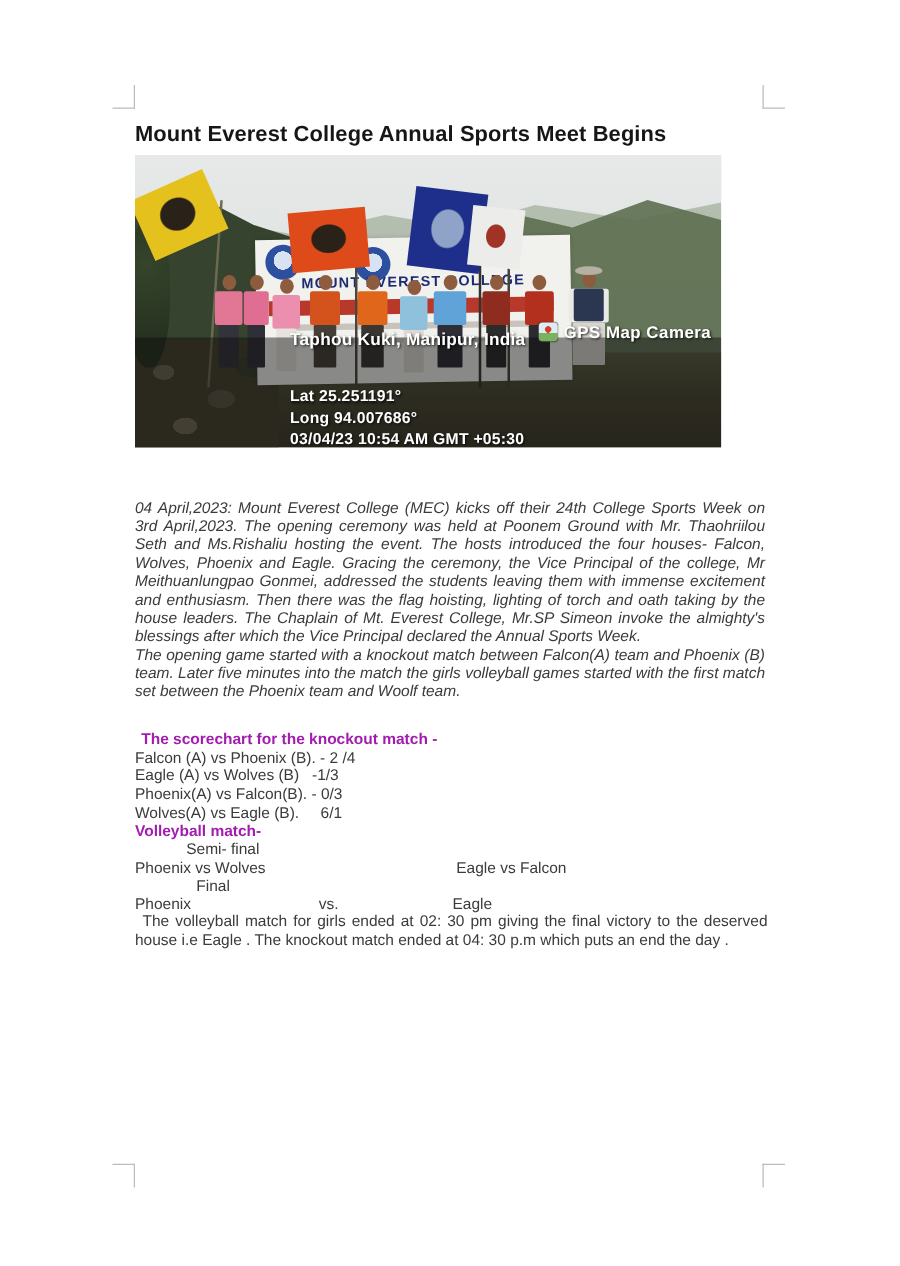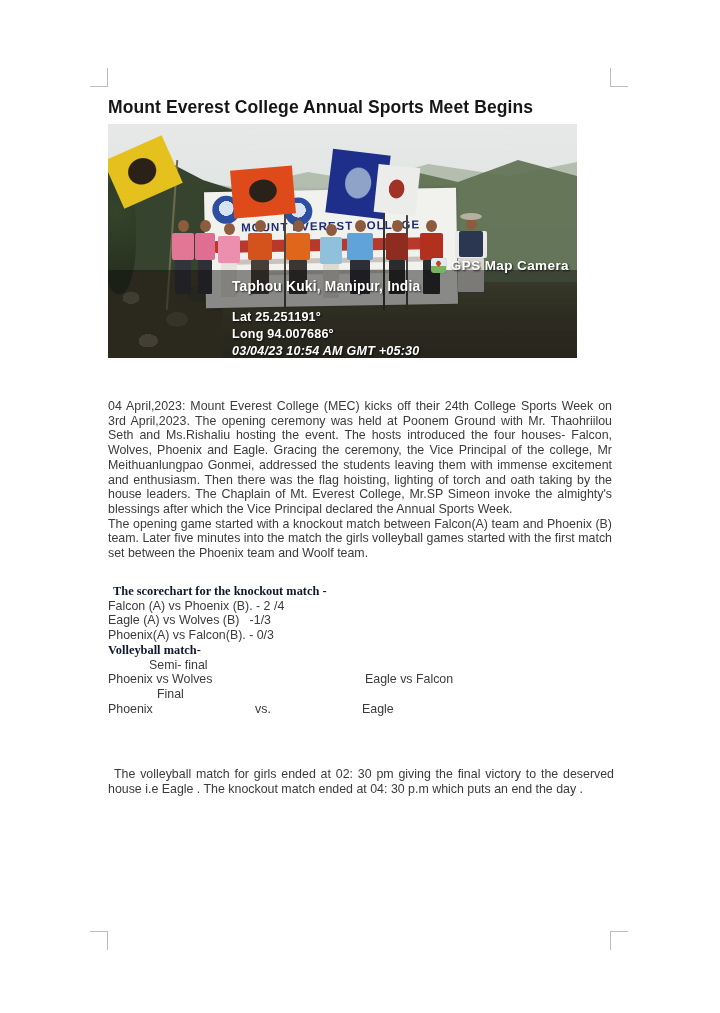--- a/index.html
+++ b/index.html
@@ -76,42 +76,42 @@
   .map{position:absolute;left:10px;top:146px;width:97px;height:83px;overflow:hidden;
        background:radial-gradient(26px 20px at 25% 25%,#6e6a58 0 60%,transparent 61%),
                   radial-gradient(30px 22px at 70% 40%,#4c5140 0 60%,transparent 61%),
                   radial-gradient(24px 18px at 40% 75%,#7a7260 0 60%,transparent 61%),
                   radial-gradient(30px 24px at 85% 80%,#3a4031 0 60%,transparent 61%),#555346;}
   .google{position:absolute;left:3px;bottom:2px;color:#fff;font-size:11.5px;font-weight:500;
           text-shadow:0 1px 2px rgba(0,0,0,.8);letter-spacing:.3px;}
   .pin{position:absolute;left:38px;top:9px;}
   .gps-text{position:absolute;left:124px;color:#ffffff;text-shadow:1px 1px 2px rgba(0,0,0,.75);
             white-space:nowrap;font-weight:700;letter-spacing:.2px;}
-  .gt1{top:155px;font-size:13.8px;}
+  .gt1{top:140px;font-size:13.8px;}
   .gt2{top:169px;font-size:11.4px;}
   .gt3{top:186px;font-size:12.6px;}
   .gt4{top:203px;font-size:12.6px;}
-  .gt5{top:220px;font-size:12.6px;font-style:italic;}
+  .gt5{top:220px;font-size:12.6px;}
 
   
   .paras{position:absolute;left:108px;top:399px;width:504px;font-size:12.4px;line-height:14.7px;
          text-align:justify;}
-  .paras p{margin:0;}
+  .paras p{margin:0;font-style:italic;}
   .score-block{position:absolute;left:108px;top:584px;width:506px;font-size:12.4px;line-height:14.7px;}
-  .bold{font-weight:700;color:#0f172a;font-family:Liberation Serif, serif;}
+  .bold{font-weight:700;color:#a21caf;}
   .score-head{padding-left:5px;}
   .score-line{white-space:pre;}
   .indent1{padding-left:41px;}
   .indent2{padding-left:49px;}
   .vrow{position:relative;height:14.7px;}
   .vrow .c1{position:absolute;left:0;}
   .vrow .c2{position:absolute;left:147px;}
   .vrow .c3{position:absolute;left:254px;}
   .closing{position:absolute;left:108px;top:730px;width:506px;font-size:12.4px;line-height:14.7px;
-           text-align:justify;text-indent:6px;margin-top:37px;}
+           text-align:justify;text-indent:6px;}
   .byline{position:absolute;left:393px;top:786px;font-size:12.4px;line-height:15.4px;}
 </style>
 </head>
 <body>
 
 <div class="page">
 
   <div class="mark tl"></div>
   <div class="mark tr"></div>
   <div class="mark bl"></div>
@@ -227,20 +227,21 @@
   <div class="paras">
     <p>04 April,2023: Mount Everest College (MEC) kicks off their 24th College Sports Week on 3rd April,2023. The opening ceremony was held at Poonem Ground with Mr. Thaohriilou Seth and Ms.Rishaliu hosting the event. The hosts introduced the four houses- Falcon, Wolves, Phoenix and Eagle. Gracing the ceremony, the Vice Principal of the college, Mr Meithuanlungpao Gonmei, addressed the students leaving them with immense excitement and enthusiasm. Then there was the flag hoisting, lighting of torch and oath taking by the house leaders. The Chaplain of Mt. Everest College, Mr.SP Simeon invoke the almighty's blessings after which the Vice Principal declared the Annual Sports Week.</p>
     <p>The opening game started with a knockout match between Falcon(A) team and Phoenix (B) team. Later five minutes into the match the girls volleyball games started with the first match set between the Phoenix team and Woolf team.</p>
   </div>
 
   <div class="score-block">
     <div class="bold score-head">The scorechart for the knockout match -</div>
     <div class="score-line">Falcon (A) vs Phoenix (B). - 2 /4</div>
     <div class="score-line">Eagle (A) vs Wolves (B)   -1/3</div>
     <div class="score-line">Phoenix(A) vs Falcon(B). - 0/3</div>
+    <div class="score-line">Wolves(A) vs Eagle (B).     6/1</div>
     <div class="bold">Volleyball match-</div>
     <div class="indent1">Semi- final</div>
     <div class="vrow">
       <span class="c1">Phoenix vs Wolves</span>
       <span class="c3" style="left:257px;">Eagle vs Falcon</span>
     </div>
     <div class="indent2">Final</div>
     <div class="vrow">
       <span class="c1">Phoenix</span>
       <span class="c2">vs.</span>

